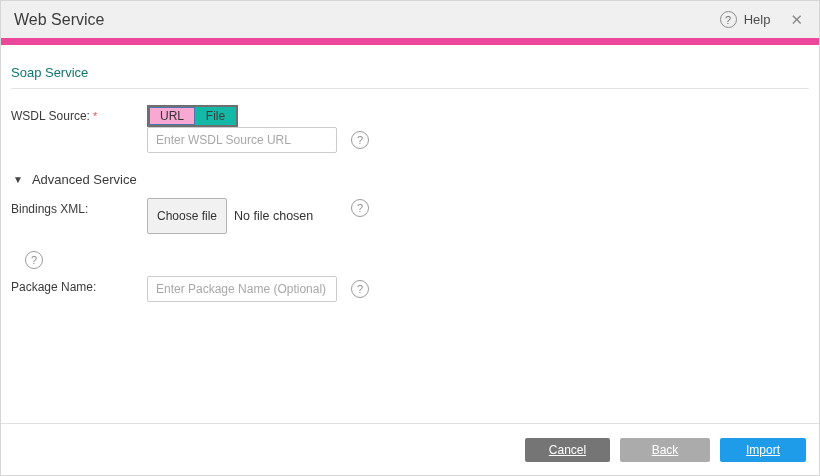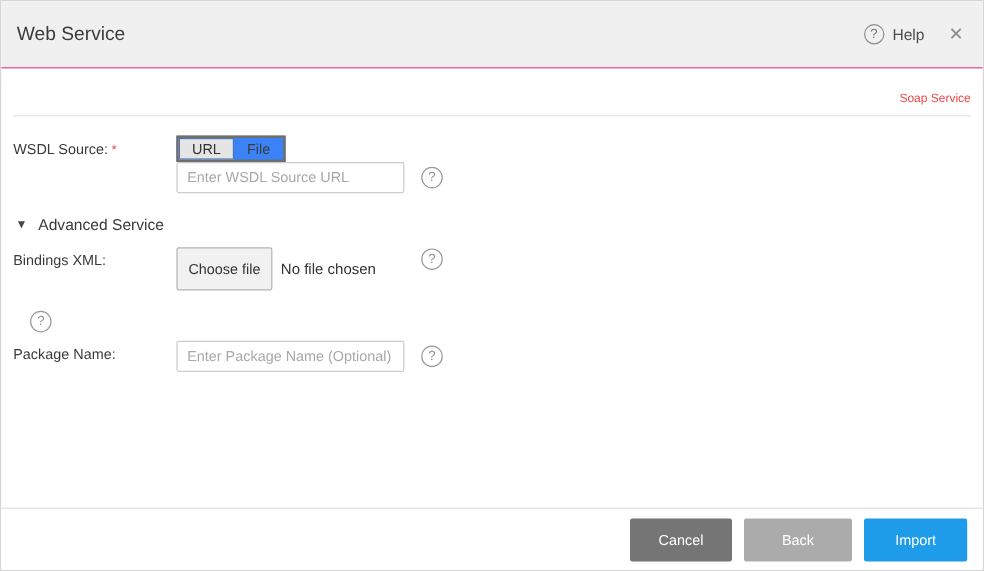--- a/index.html
+++ b/index.html
@@ -8,23 +8,23 @@
     font-family:"Liberation Sans", sans-serif;
     background:#ffffff;
     border:1px solid #d6d6d6;
     position:relative;
     overflow:hidden;
     color:#3a3a3a;
   }
 
   
   .dialog-header {
-    height:56px;
+    height:44px;
     background:#f0f0f1;
-    border-bottom:1px solid #ec4899;
+    border-bottom:7px solid #ec4899;
     display:flex;
     align-items:center;
     padding:0 16px 0 13px;
     justify-content:flex-end;
   }
   .dialog-title { font-size:16px; color:#3c3c3c; }
   .header-right { margin-left:auto; display:flex; align-items:center; }
   .help-icon {
     width:17px; height:17px;
     border:1px solid #8d8d8d;
@@ -40,21 +40,21 @@
   .close-icon {
     margin-left:20px;
     font-size:15px;
     color:#8a8a8a;
     cursor:pointer;
     line-height:1;
   }
 
   
   .dialog-body { padding:0 10px; }
-  .section-title { margin-top:20px; font-size:10px; color:#ef4444;text-align:right; }
+  .section-title { margin-top:20px; font-size:13px; color:#0f766e; }
   .section-divider { border-bottom:1px solid #e3e3e3; margin-top:8px; }
 
   .form-row { display:flex; align-items:flex-start; }
   .row-label {
     width:136px;
     flex:0 0 136px;
     font-size:12px;
     color:#3a3a3a;
     padding-top:4px;
   }
@@ -71,26 +71,26 @@
   .toggle-option {
     font-size:12px;
     display:inline-flex;
     align-items:center;
     justify-content:center;
     padding:0 10px;
     min-width:41px;
     cursor:pointer;
   }
   .toggle-option.selected {
-    background:#e5e5e5;
+    background:#f9a8d4;
     border:1px solid #4f74b2;
     color:#333333;
   }
   .toggle-option.unselected {
-    background:#3b82f6;
+    background:#14b8a6;
     color:#3b3b3b;
     text-align:right;
   }
 
   .input-row { }
   .control-box { width:190px; flex:0 0 190px; }
   .text-input {
     width:190px;
     height:26px;
     border:1px solid #cccccc;
@@ -154,28 +154,29 @@
     left:0; right:0; bottom:0;
     height:52px;
     border-top:1px solid #e0e0e0;
     background:#ffffff;
     display:flex;
     align-items:center;
     justify-content:flex-end;
     padding-right:13px;
   }
   .footer-btn {
-    height:36px;
+    height:24px;
     border:none;
     border-radius:2px;
     font-size:12px;
     font-family:"Liberation Sans", sans-serif;
     color:#ffffff;
     cursor:pointer;
     margin-left:10px;
+    text-decoration:underline;
   }
   .btn-cancel { width:85px; background:#757575; }
   .btn-back   { width:90px; background:#ababab; }
   .btn-import { width:86px; background:#1e9be9; }
 </style>
 </head>
 <body>
 
 <div class="dialog-header">
   <span class="dialog-title">Web Service</span>

